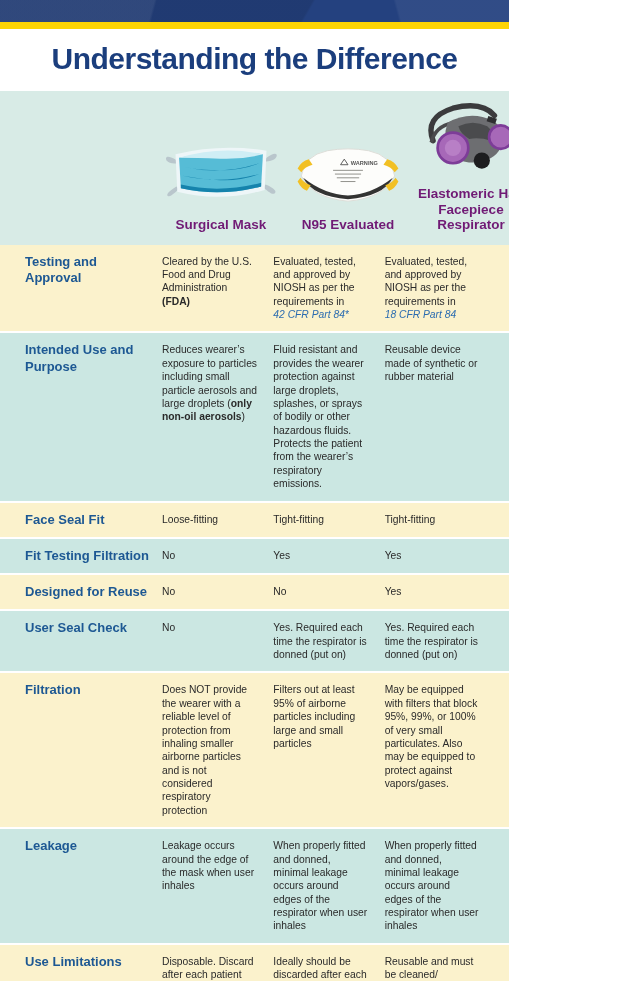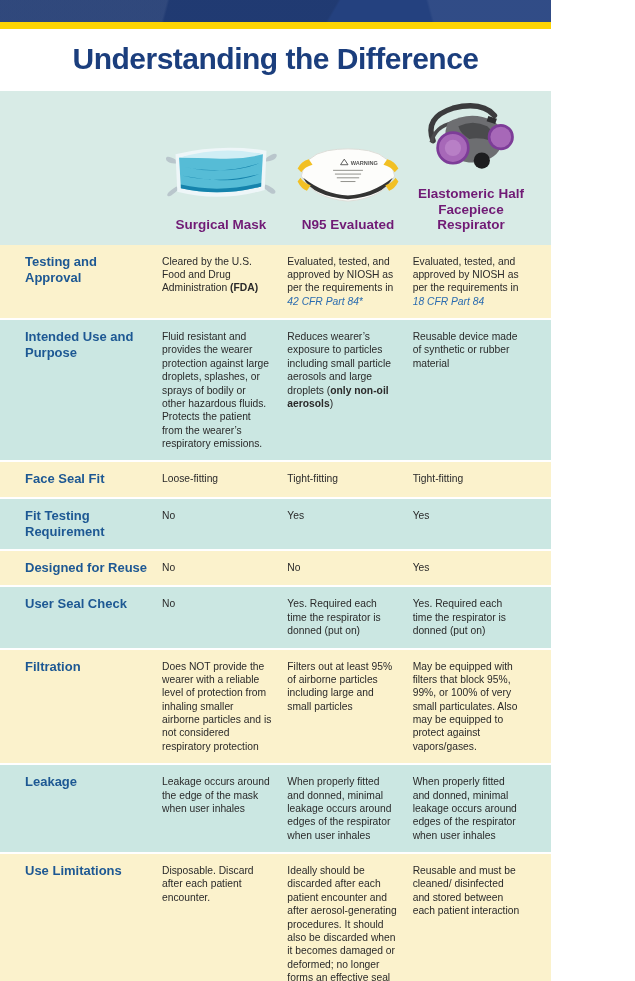--- a/index.html
+++ b/index.html
@@ -1,18 +1,18 @@
 <!DOCTYPE html>
 <html><head>
 <meta charset="utf-8">
 <style>
   * { margin:0; padding:0; box-sizing:border-box; }
   html,body { background:#ffffff; }
   body { font-family:"Liberation Sans", sans-serif; }
-  .page { width:551px; height:981px; overflow:hidden; background:#ffffff; position:relative; }
+  .page { width:509px; height:981px; overflow:hidden; background:#ffffff; position:relative; }
 
   
   .top-band {
     height:22px;
     background:#24417f;
     background-image:
       linear-gradient(105deg, rgba(255,255,255,0.07) 30%, rgba(255,255,255,0) 30.5%),
       linear-gradient(255deg, rgba(255,255,255,0.06) 22%, rgba(255,255,255,0) 22.5%),
       linear-gradient(120deg, rgba(0,0,0,0.10) 60%, rgba(0,0,0,0) 60.5%);
   }
@@ -114,34 +114,34 @@
 
   <div class="row yellow grid4">
     <div class="row-label">Testing and Approval</div>
     <div class="cell"><span>Cleared by the U.S. Food and Drug Administration </span><strong>(FDA)</strong></div>
     <div class="cell"><span>Evaluated, tested, and approved by NIOSH as per the requirements in</span><span class="cfr">42 CFR Part 84*</span></div>
     <div class="cell"><span>Evaluated, tested, and approved by NIOSH as per the requirements in</span><span class="cfr">18 CFR Part 84</span></div>
   </div>
 
   <div class="row teal grid4">
     <div class="row-label">Intended Use and Purpose</div>
+    <div class="cell"><span>Reduces wearer’s exposure to particles including small particle aerosols and large droplets (</span><strong>only non-oil aerosols</strong><span>)</span></div>
     <div class="cell"><span>Fluid resistant and provides the wearer protection against large droplets, splashes, or sprays of bodily or other hazardous fluids. Protects the patient from the wearer’s respiratory emissions.</span></div>
-    <div class="cell"><span>Reduces wearer’s exposure to particles including small particle aerosols and large droplets (</span><strong>only non-oil aerosols</strong><span>)</span></div>
     <div class="cell"><span>Reusable device made of synthetic or rubber material</span></div>
   </div>
 
   <div class="row yellow grid4">
     <div class="row-label">Face Seal Fit</div>
     <div class="cell"><span>Loose-fitting</span></div>
     <div class="cell"><span>Tight-fitting</span></div>
     <div class="cell"><span>Tight-fitting</span></div>
   </div>
 
   <div class="row teal grid4">
-    <div class="row-label">Fit Testing Requirement</div>
+    <div class="row-label">Fit Testing Filtration</div>
     <div class="cell"><span>No</span></div>
     <div class="cell"><span>Yes</span></div>
     <div class="cell"><span>Yes</span></div>
   </div>
 
   <div class="row yellow grid4">
     <div class="row-label">Designed for Reuse</div>
     <div class="cell"><span>No</span></div>
     <div class="cell"><span>No</span></div>
     <div class="cell"><span>Yes</span></div>

